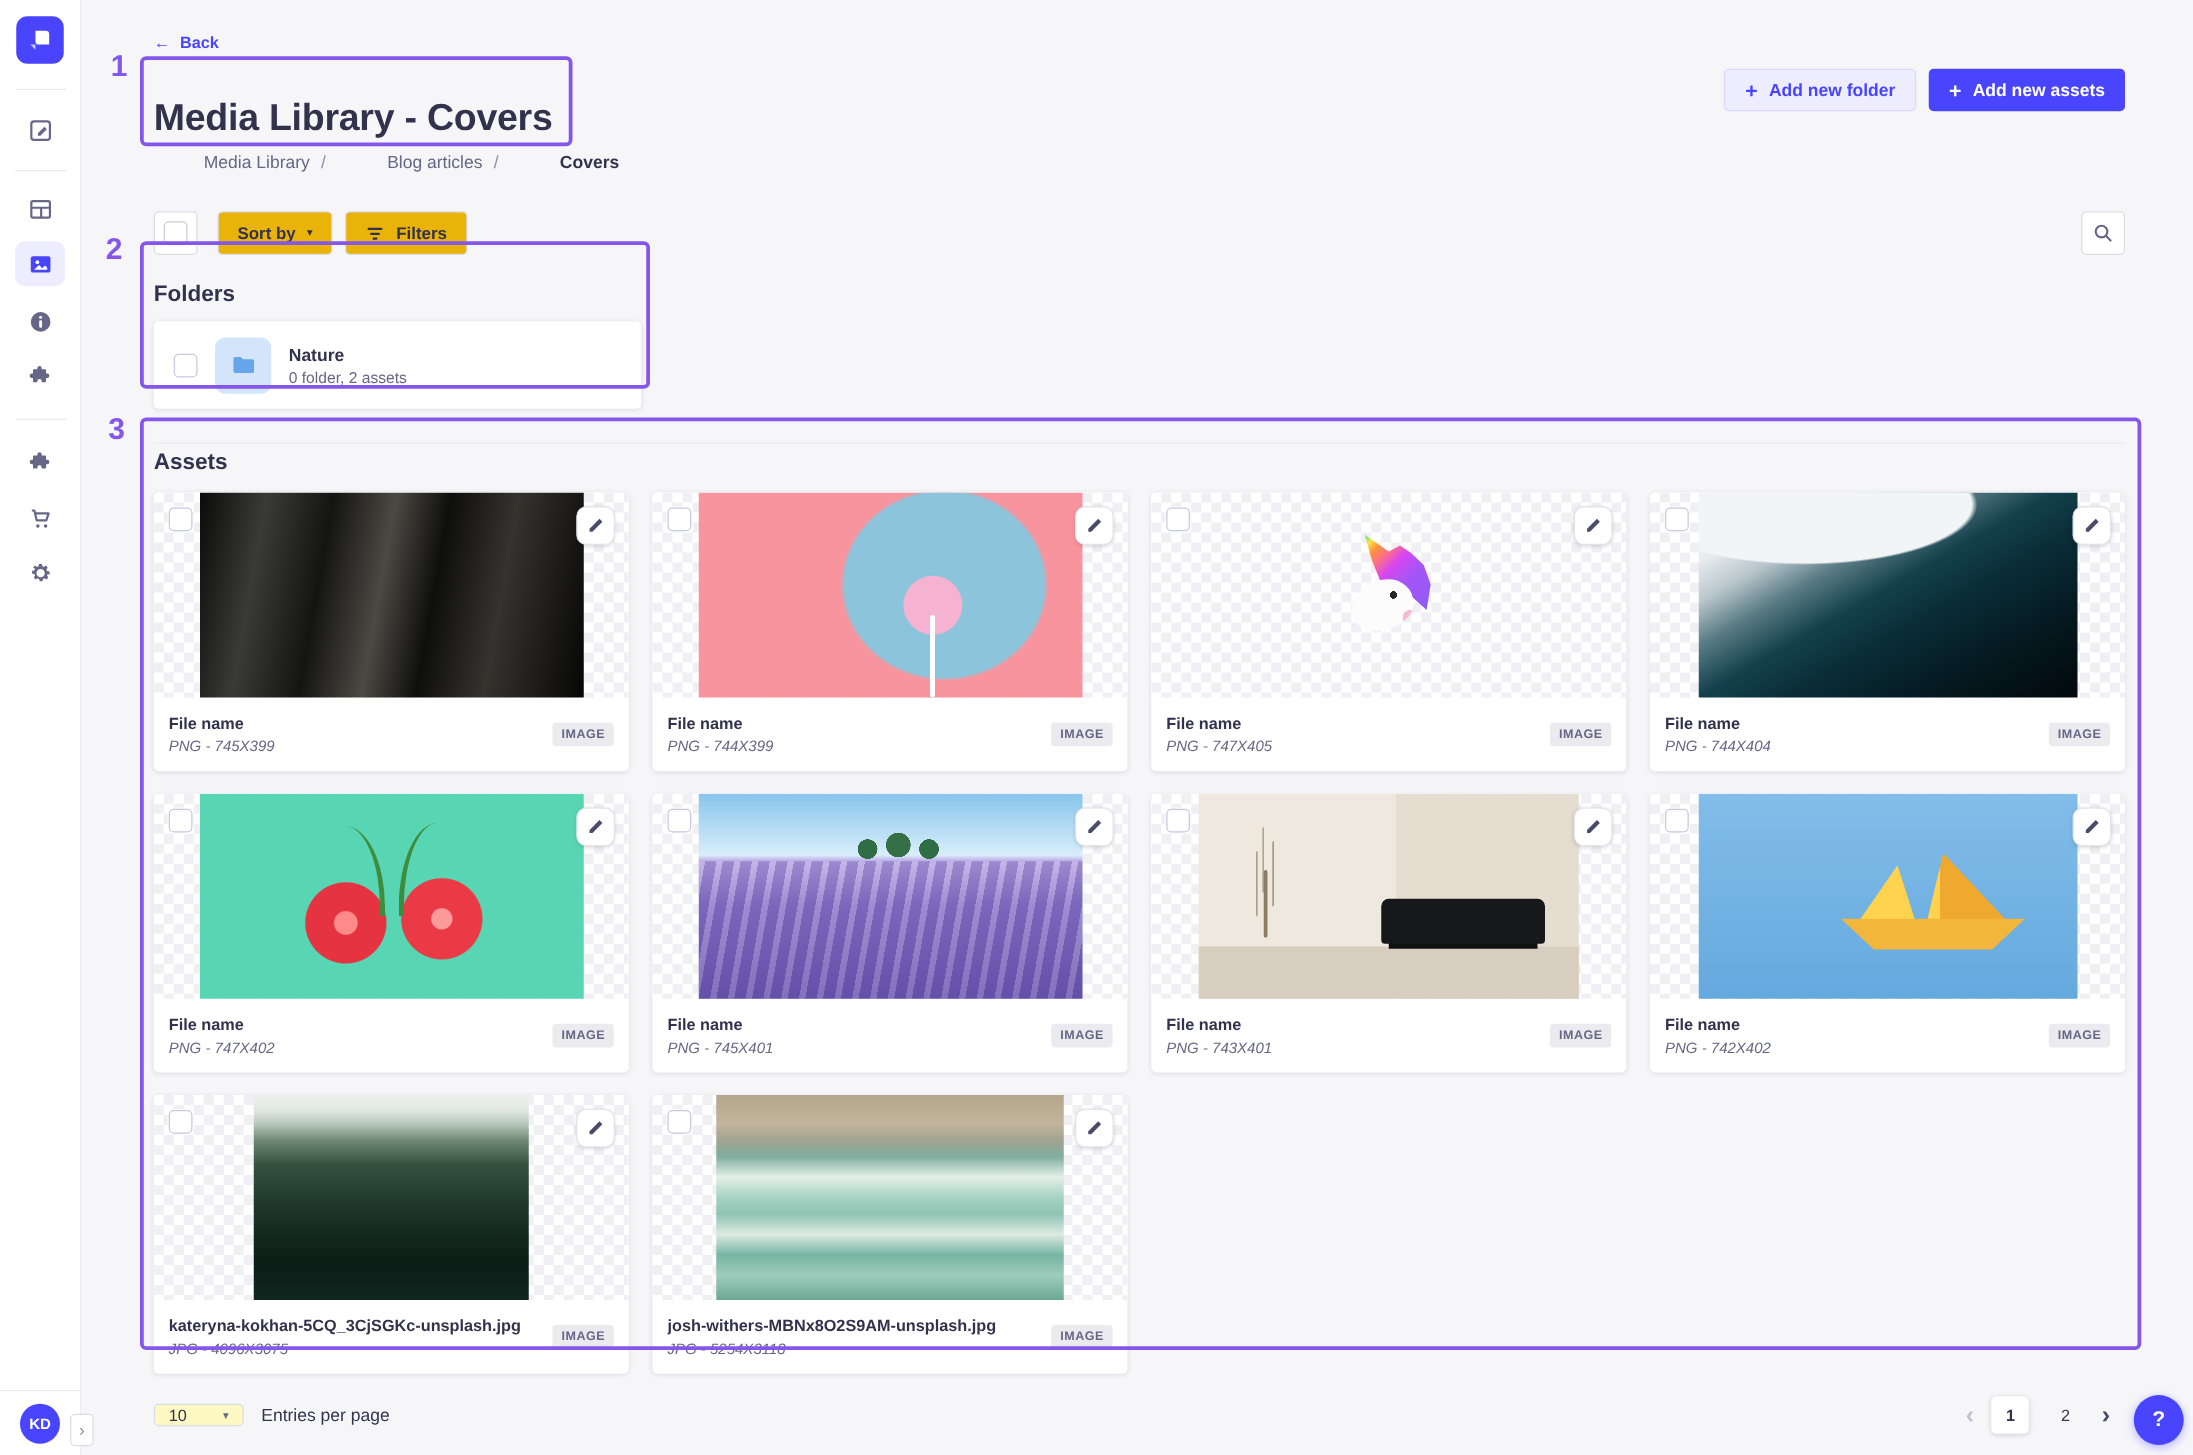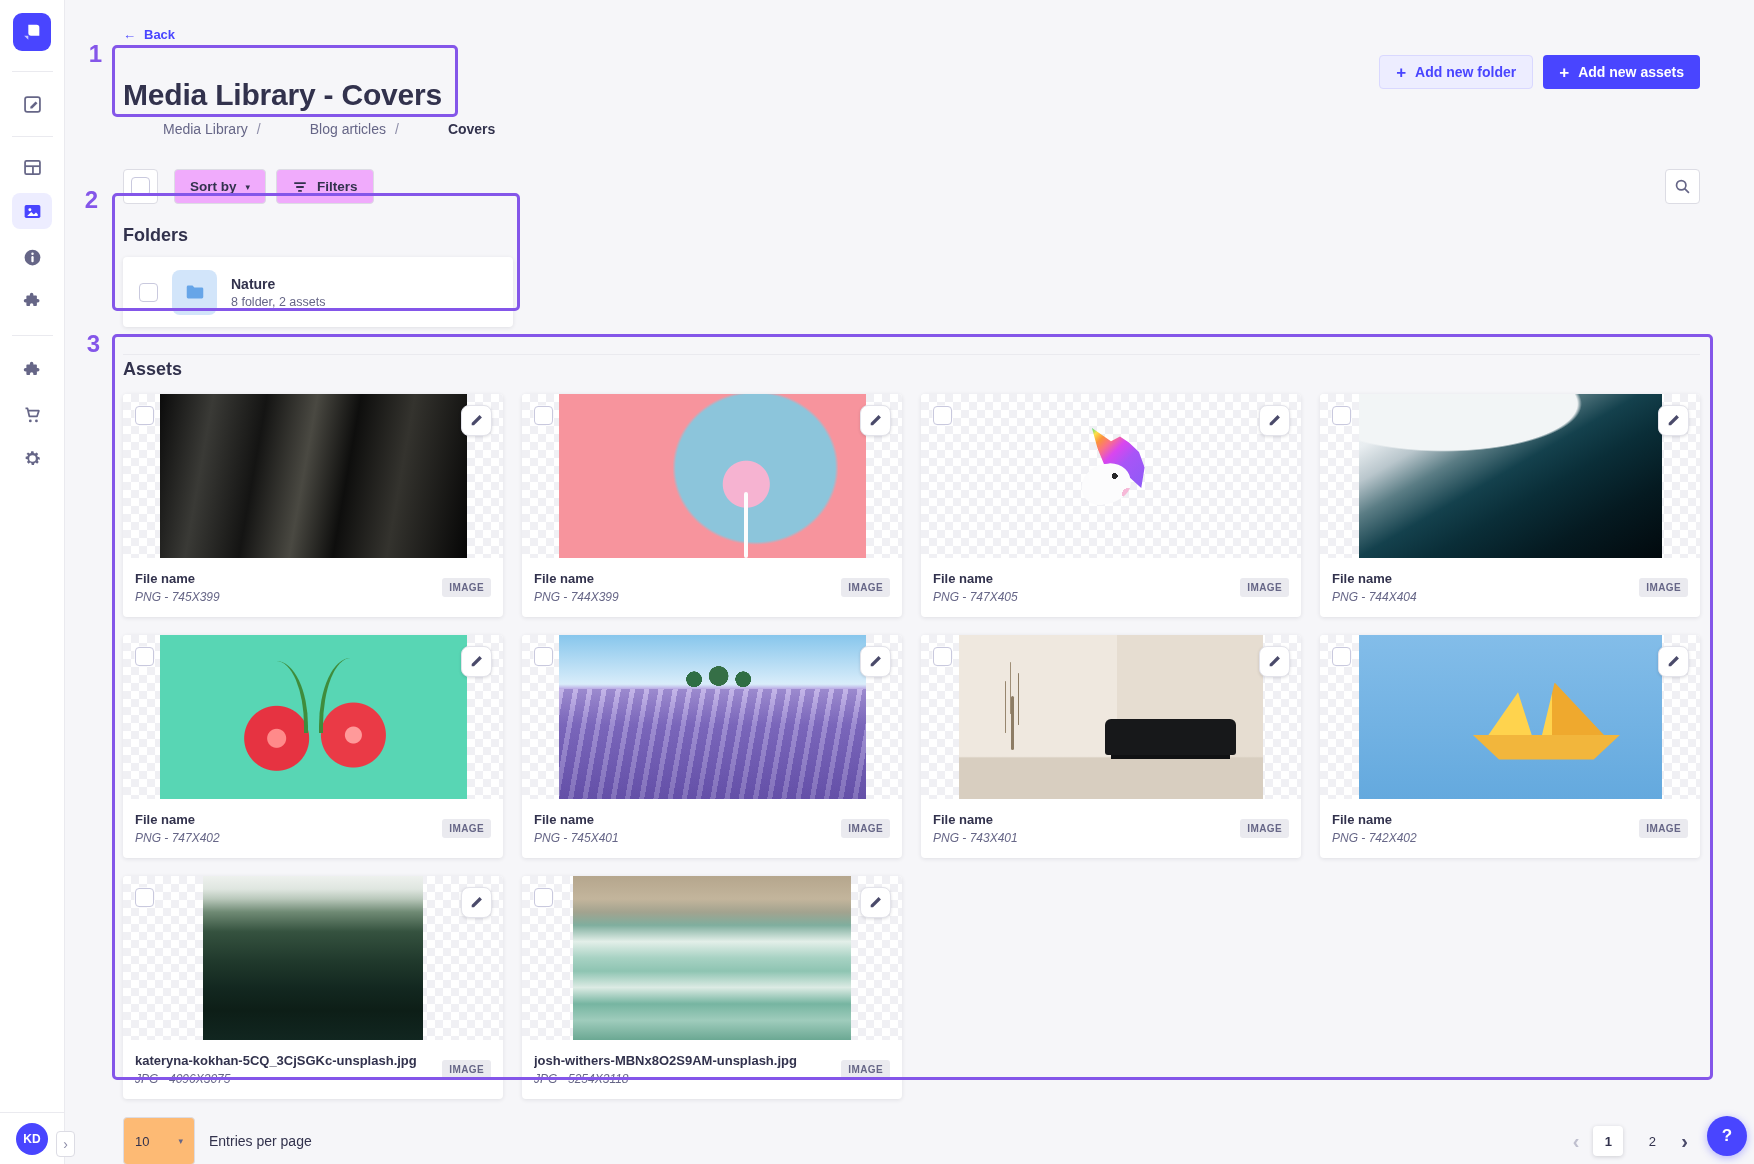--- a/index.html
+++ b/index.html
@@ -43,21 +43,21 @@
     font-family:inherit; }
   .btn .plus { font-size:17px; font-weight:bold; line-height:1; }
   .btn-secondary { background:#EDEDFF; color:#4945FF; border:1px solid #D9D8FF; }
   .btn-primary { background:#4945FF; color:#fff; }
   
   .controls-row { margin-top:32px; display:flex; align-items:center; gap:10px; }
   .check-wrap { width:35px; height:35px; background:#fff; border:1px solid #DCDCE4; border-radius:4px;
     display:flex; align-items:center; justify-content:center; margin-right:6px; cursor:pointer; }
   .checkbox { width:19px; height:19px; border:1px solid #C9C9DE; border-radius:4px; background:#fff;
     display:inline-block; cursor:pointer; }
-  .ctl-btn { height:35px; background:#f0abfc; border:1px solid #DCDCE4; border-radius:4px;
+  .ctl-btn { height:35px; background:#eab308; border:1px solid #DCDCE4; border-radius:4px;
     display:inline-flex; align-items:center; gap:9px; padding:0 15px; font-size:13.5px; font-weight:bold;
     color:#32324D; cursor:pointer; font-family:inherit; }
   .caret { font-size:9px; color:#32324D; }
   .search-btn { margin-left:auto; width:35px; height:35px; background:#fff; border:1px solid #DCDCE4;
     border-radius:4px; display:flex; align-items:center; justify-content:center; cursor:pointer; }
   
   .section-heading { font-size:18px; font-weight:bold; color:#32324D; }
   .folders-heading { margin-top:21px; }
   .folder-grid { margin-top:11px; }
   .folder-card { width:390px; height:70px; background:#fff; border-radius:4px;
@@ -139,21 +139,21 @@
   .paper-boat-photo::after { content:""; position:absolute; left:62%; top:calc(29% + 52px); width:148px;
     height:25px; transform:translateX(-50%); background:#F2B63C;
     clip-path:polygon(0 0,100% 0,82% 100%,18% 100%); }
   .forest-lake-photo { width:220px;
     background:linear-gradient(180deg,#EEF1EE 0%,#DFE6E0 8%,#B9C8BB 14%,#6F8A74 22%,#35523F 34%,#20392C 52%,#132820 68%,#0D1E17 82%,#112620 100%); }
   .beach-aerial-photo { width:278px;
     background:linear-gradient(180deg,#B5A68D 0%,#C3B59C 14%,#A3A38F 22%,#7FAE9E 30%,#E3EFE9 40%,#A7D2C3 50%,#8EC4B2 58%,#DCEBE4 68%,#76B5A1 78%,#9FCCBC 88%,#6BA893 100%); }
   
   .pagination-row { margin-top:18px; display:flex; align-items:center; justify-content:space-between; }
   .entries { display:flex; align-items:center; gap:14px; }
-  .entries-select { width:72px; height:48px; background:#fdba74; border:1px solid #DCDCE4; border-radius:4px;
+  .entries-select { width:72px; height:18px; background:#fef9c3; border:1px solid #DCDCE4; border-radius:4px;
     display:flex; align-items:center; justify-content:space-between; padding:0 11px; font-size:13px;
     color:#32324D; cursor:pointer; }
   .entries-label { font-size:14px; color:#32324D; }
   .pager { display:flex; align-items:center; gap:14px; margin-right:12px; }
   .page-chevron { font-size:20px; font-weight:bold; background:none; border:none; cursor:pointer;
     font-family:inherit; line-height:1; }
   .page-chevron.disabled { color:#C0C0CF; cursor:default; }
   .page-chevron.enabled { color:#4A4A6A; }
   .page-num { min-width:30px; height:30px; display:flex; align-items:center; justify-content:center;
     font-size:13px; color:#32324D; background:none; border:none; cursor:pointer; font-family:inherit; }
@@ -296,21 +296,21 @@
 
       <div class="folder-card">
         <span class="checkbox"></span>
         <div class="folder-icon-box">
           <svg width="22" height="22" viewBox="0 0 24 24">
             <path d="M3 6.5A1.5 1.5 0 0 1 4.5 5h4.8l2 2h8.2A1.5 1.5 0 0 1 21 8.5v9a1.5 1.5 0 0 1-1.5 1.5h-15A1.5 1.5 0 0 1 3 17.5z" fill="#66A5E8"></path>
           </svg>
         </div>
         <div>
           <div class="folder-name">Nature</div>
-          <div class="folder-meta">8 folder, 2 assets</div>
+          <div class="folder-meta">0 folder, 2 assets</div>
         </div>
       </div>
 
   </div>
 
   <div class="section-divider"></div>
 
   <h2 class="section-heading assets-heading">Assets</h2>
   <div class="asset-grid">
 

